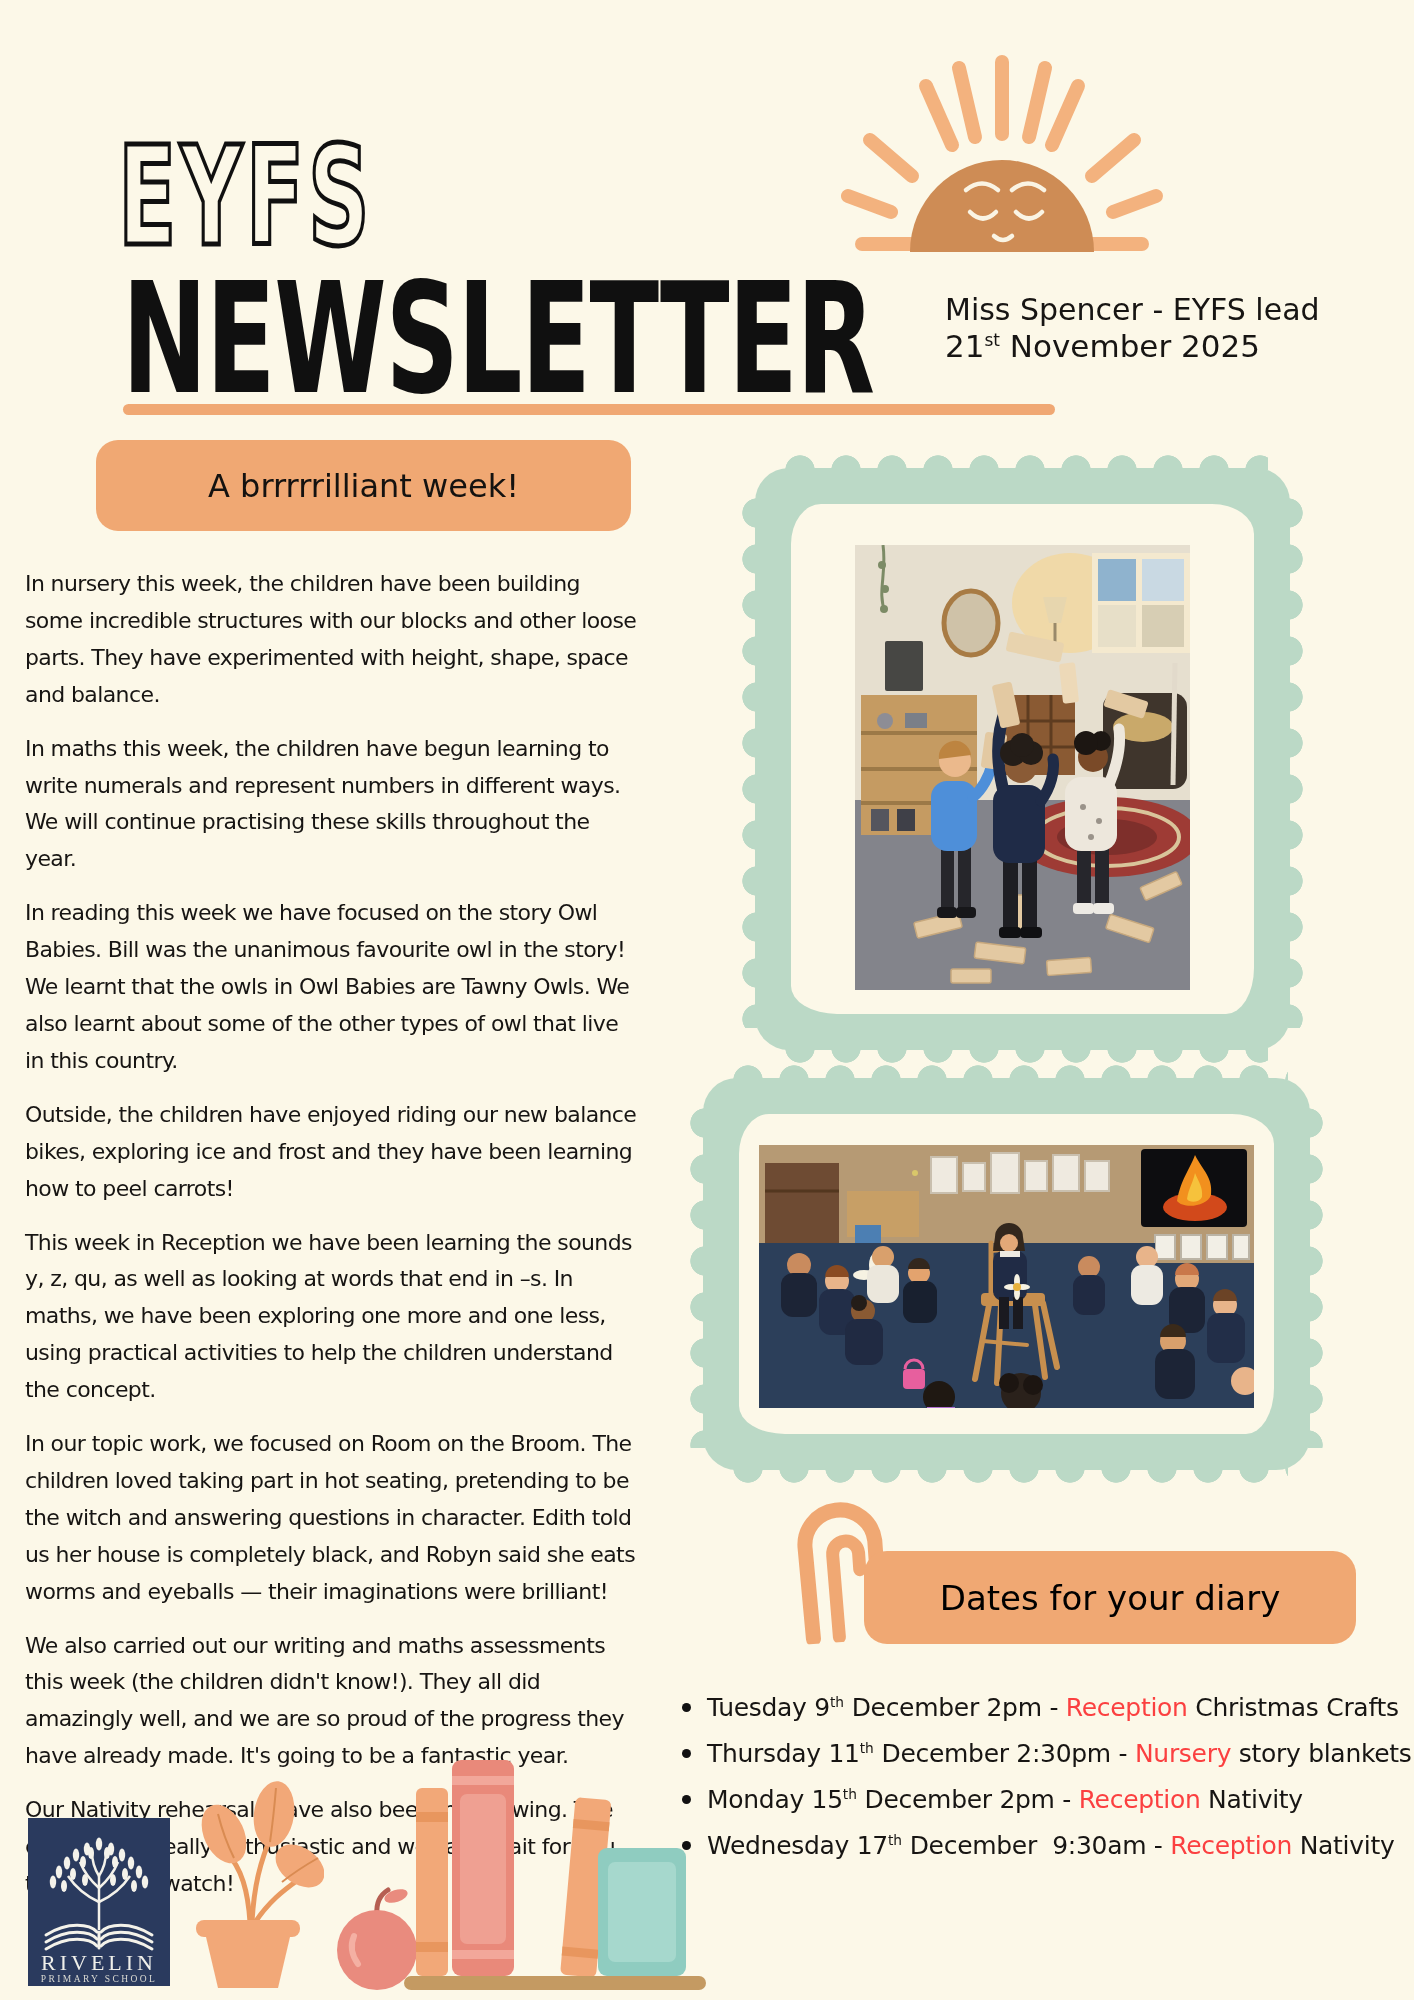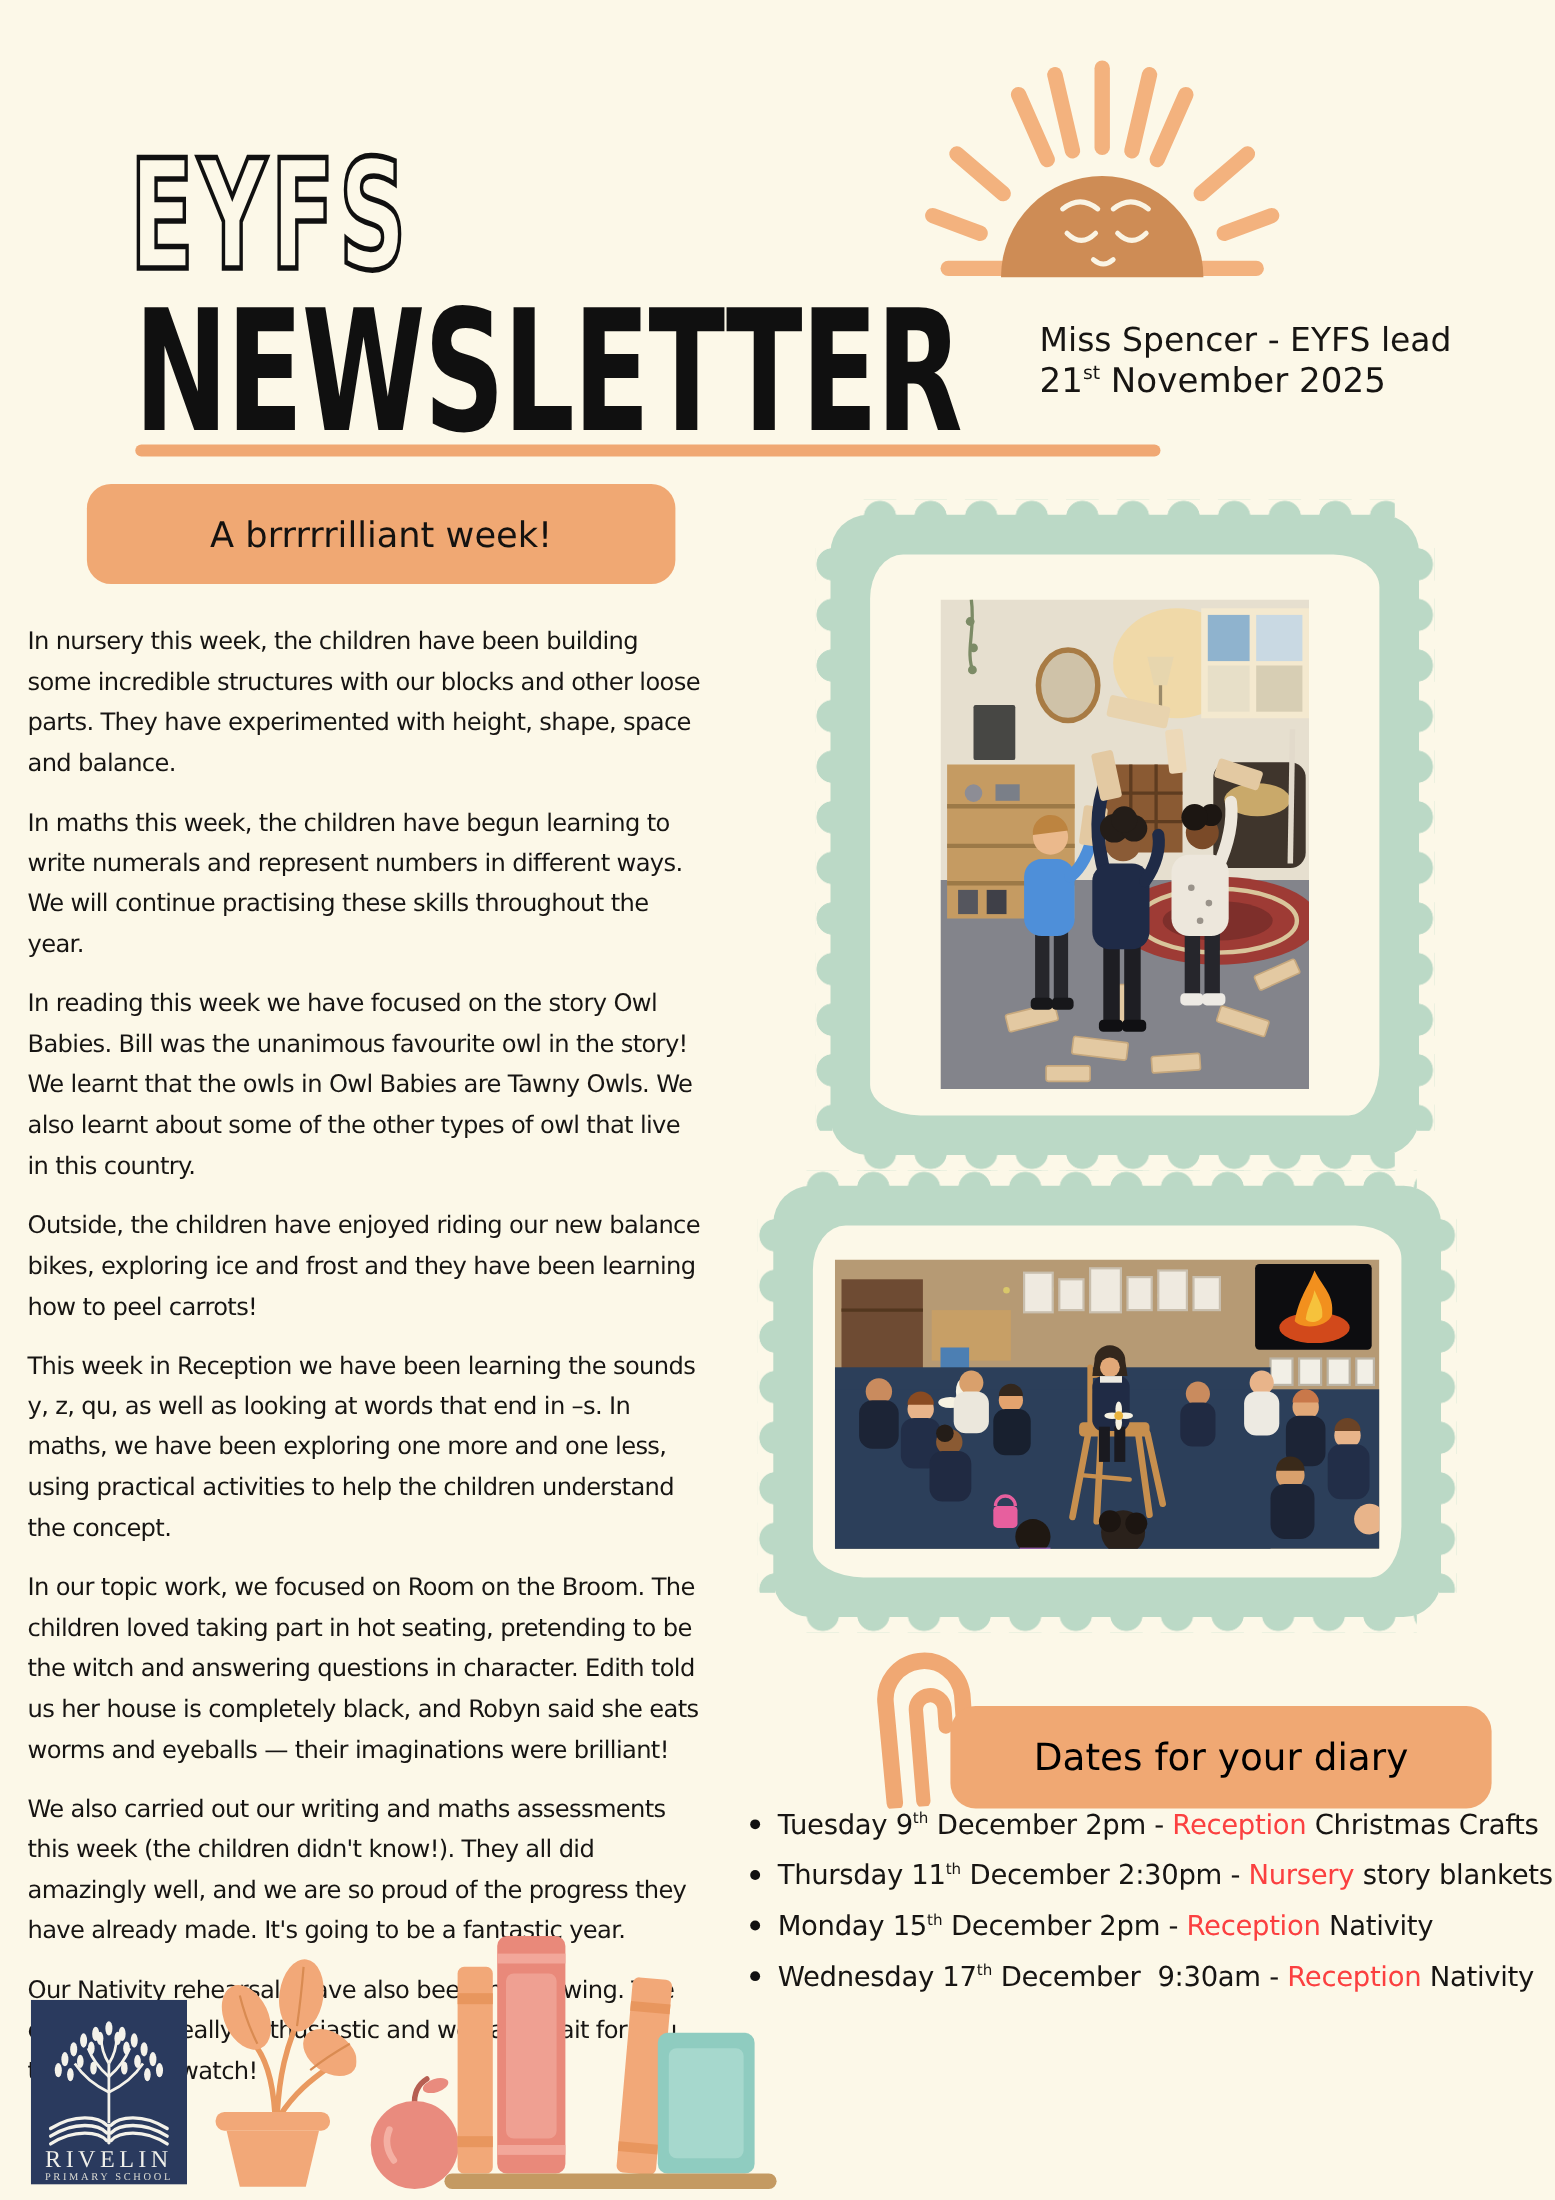--- a/index.html
+++ b/index.html
@@ -18,21 +18,21 @@
     transform:scaleX(.62);transform-origin:left top;}
   .title-solid{left:122px;top:262px;font-size:150px;font-weight:900;line-height:1;
     letter-spacing:-2px;color:#101010;transform:scaleX(.68) scaleY(1.02);transform-origin:left top;}
   .byline{left:945px;top:292px;font-size:30px;}
   .dateline{left:945px;top:328px;font-size:31px;}
   sup{font-size:.55em;vertical-align:super;letter-spacing:0;}
   .divider{left:123px;top:404px;width:932px;height:11px;border-radius:6px;background:var(--accent);}
   .sun-wrap{left:840px;top:40px;width:330px;height:215px;}
 
   
-  .badge{left:79px;top:440px;width:535px;height:91px;background:var(--accent);
+  .badge{left:96px;top:440px;width:535px;height:91px;background:var(--accent);
     border-radius:22px;display:flex;align-items:center;justify-content:center;
     font-size:32px;color:#141210;}
   .article{left:8px;top:549px;width:648px;font-size:22px;line-height:36.9px;letter-spacing:-0.6px;}
   .article p{margin:17px;}
 
   
   .frame{position:absolute;background:var(--mint);border-radius:34px;}
   .frame-1{left:755px;top:468px;width:535px;height:582px;}
   .frame-2{left:703px;top:1078px;width:607px;height:392px;}
   .sc{position:absolute;}
@@ -48,21 +48,21 @@
     border-radius:30px 42px 28px 46px / 40px 30px 46px 28px;}
   .photo{position:absolute;display:block;}
   .photo-1{left:100px;top:77px;width:335px;height:445px;}
   .photo-2{left:56px;top:67px;width:495px;height:263px;}
 
   
   .paperclip{left:786px;top:1477px;width:108px;height:165px;z-index:1;transform:rotate(-4deg);}
   .diary-box{left:864px;top:1551px;width:492px;height:93px;background:var(--accent);
     border-radius:23px;display:flex;align-items:center;justify-content:center;
     font-size:34px;color:#000000;z-index:2;}
-  .diary-list{left:682px;top:1644px;width:732px;z-index:2;}
+  .diary-list{left:682px;top:1693px;width:732px;z-index:2;}
   .diary-row{display:flex;align-items:flex-start;margin-bottom:17px;font-size:25px;letter-spacing:-0.3px;}
   .diary-dot{width:9px;height:9px;border-radius:50%;background:#111;margin:10px 16px 0 0;flex:none;}
   .diary-text{white-space:pre;}
   .hl{color:var(--red);}
 
   
   .logo{left:28px;top:1818px;width:142px;height:168px;}
   .plant{left:172px;top:1772px;width:152px;height:222px;}
   .apple{left:328px;top:1882px;width:98px;height:110px;}
   .books{left:402px;top:1752px;width:306px;height:242px;}

